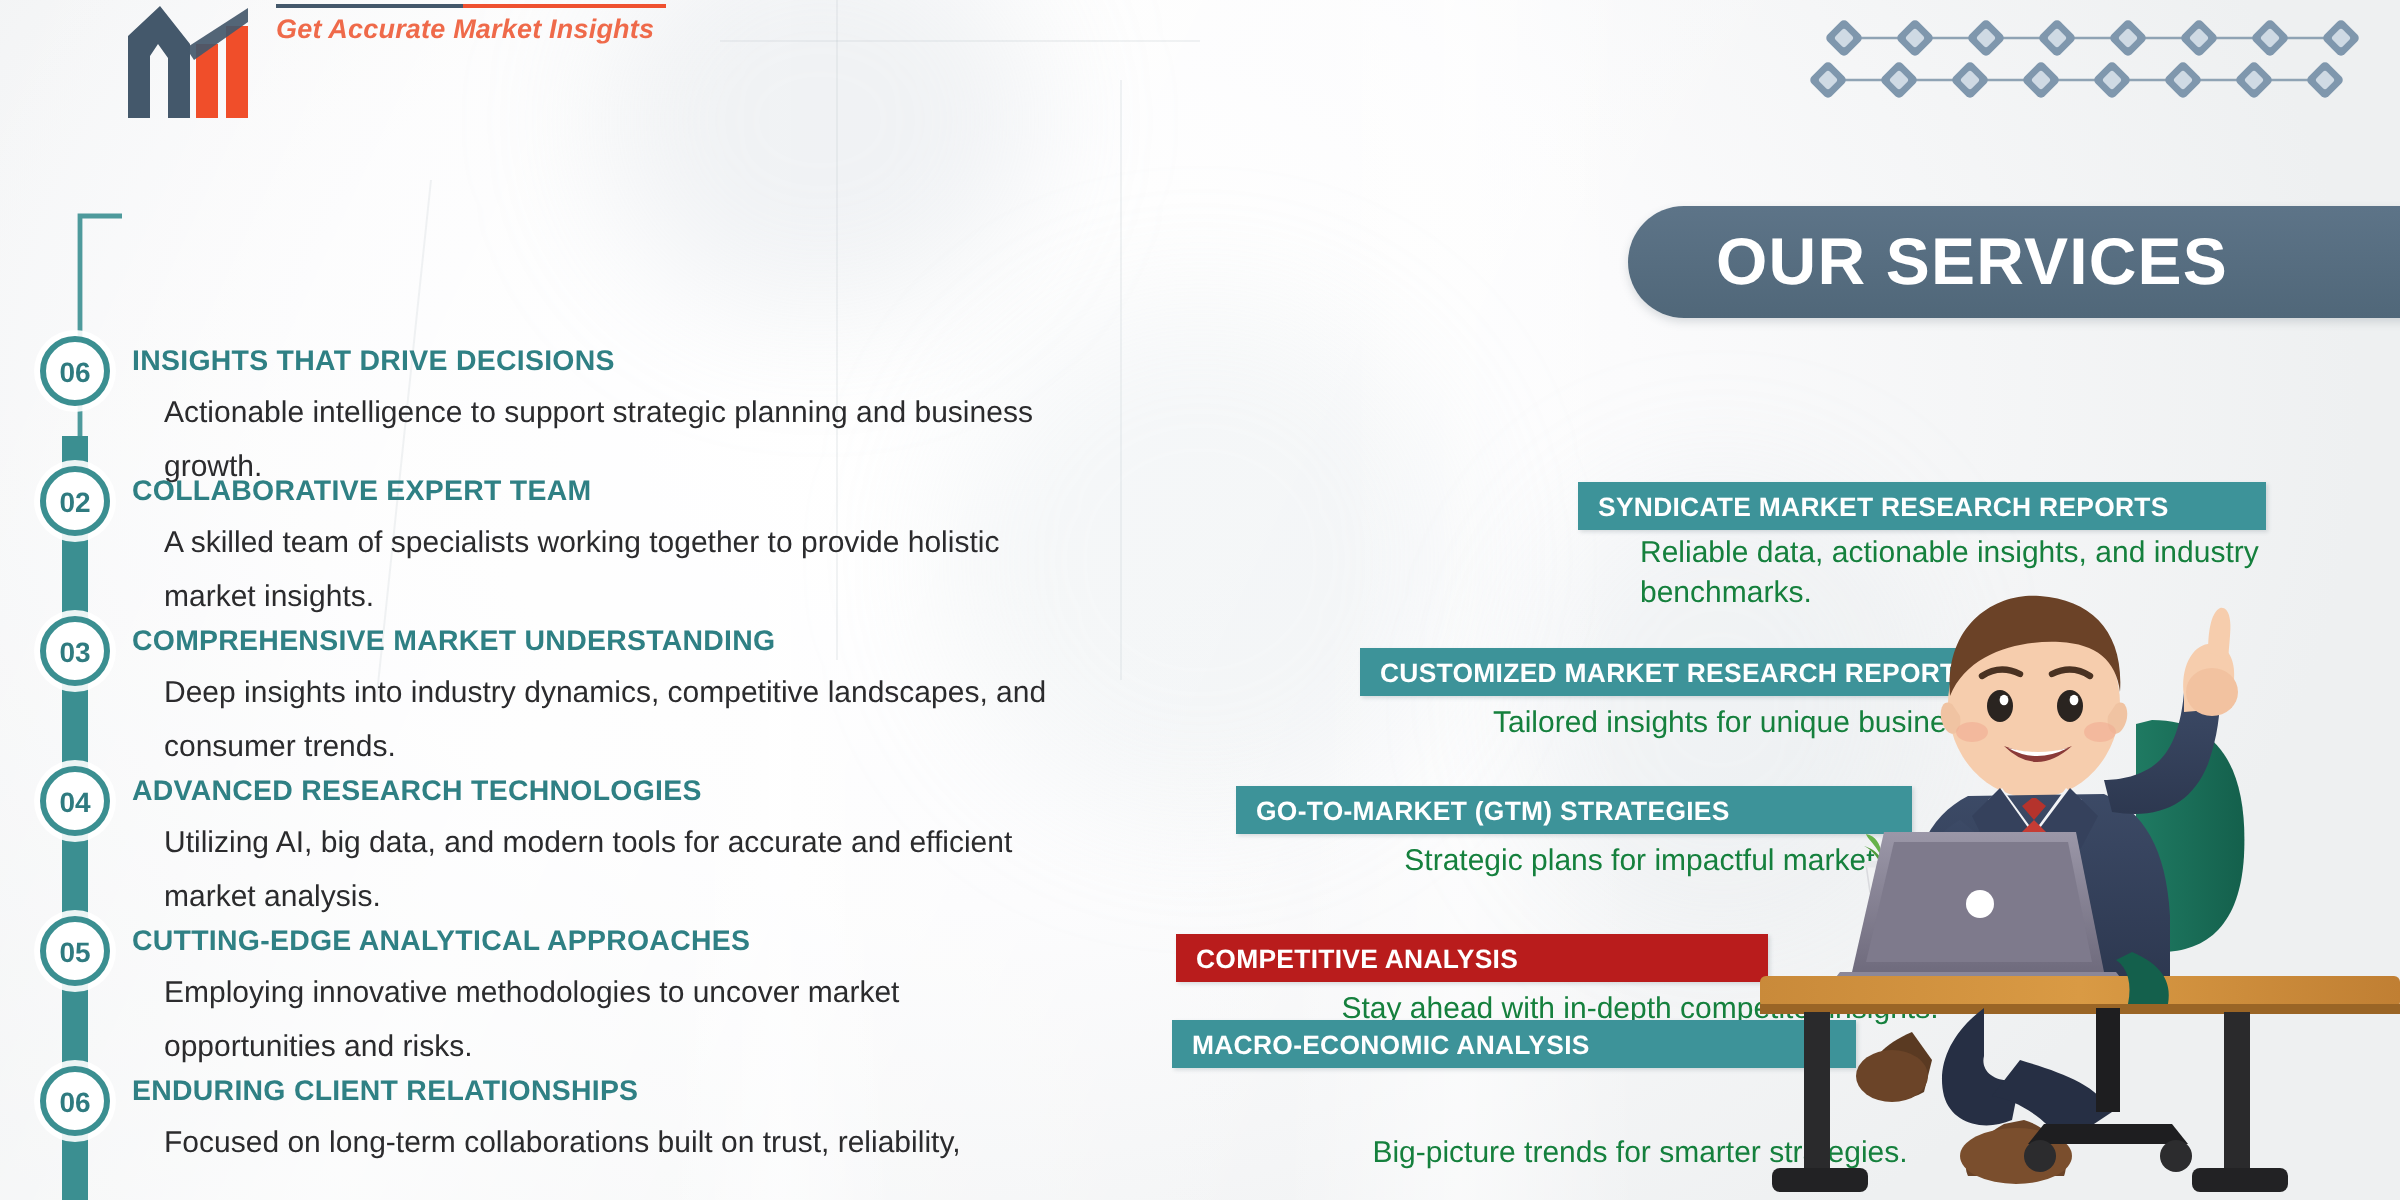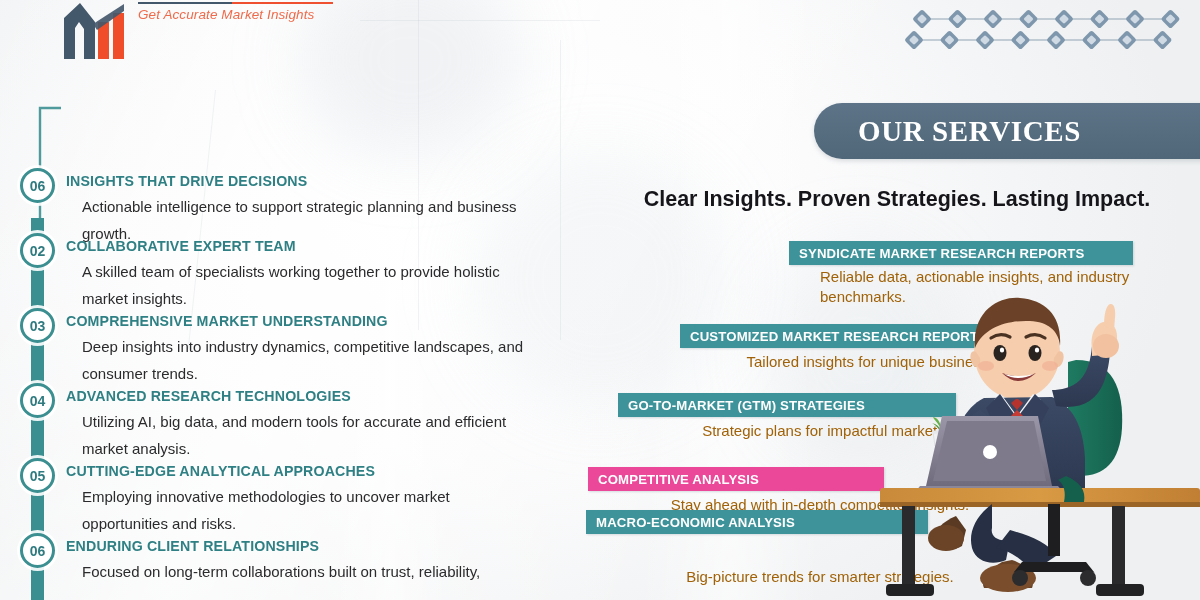--- a/index.html
+++ b/index.html
@@ -71,21 +71,21 @@
   }
   .logo-rule {
     margin-top: 2px;
     width: 195px; height: 2px;
     background: linear-gradient(90deg, #44586b 0%, #44586b 48%, #ef5130 48%, #ef5130 100%);
   }
   .logo-tagline {
     margin-top: 3px;
     font-size: 13.5px;
     font-style: italic;
-    font-weight: normal;
+    font-weight: bold;
     color: #ef6a4a;
     letter-spacing: 0.1px;
     white-space: nowrap;
   }
 
   
   #diamond-motif {
     position: absolute;
     right: 18px; top: 6px;
     width: 280px; height: 46px;
@@ -173,25 +173,24 @@
     background: linear-gradient(180deg, #5d7488 0%, #506779 100%);
     border-radius: 28px 0 0 28px;
     display: flex;
     align-items: center;
     justify-content: flex-start;
     padding-left: 44px;
     box-shadow: 0 2px 5px rgba(60,75,90,0.18);
   }
   #services-pill-label {
     color: #ffffff;
-    font-size: 29px;
+    font-size: 33px;
     font-weight: bold;
     letter-spacing: 0.6px;
     white-space: nowrap;
-    font-family: Liberation Serif, serif;
   }
   #services-tagline {
     position: absolute;
     left: 617px; top: 187px;
     width: 560px;
     text-align: center;
     font-size: 21.5px;
     font-weight: bold;
     color: #15151a;
     white-space: nowrap;
@@ -210,21 +209,21 @@
   .service-bar-label {
     color: #ffffff;
     font-size: 13.2px;
     font-weight: bold;
     letter-spacing: 0.15px;
     white-space: nowrap;
   }
   .service-desc {
     position: absolute;
     font-size: 15px;
-    color: #a16207;
+    color: #15803d;
     line-height: 19.5px;
   }
 
   
   #illustration {
     position: absolute;
     left: 880px; top: 290px;
     width: 320px; height: 310px;
     pointer-events: none;
   }
@@ -346,21 +345,20 @@
           <div class="value-title">ENDURING CLIENT RELATIONSHIPS</div>
           <div class="value-desc">Focused on long-term collaborations built on trust, reliability,</div>
         </div>
       </div>
   </div>
 
   <div id="services-pill">
     <span id="services-pill-label">OUR SERVICES</span>
   </div>
 
-  <div id="services-tagline">Clear Insights. Proven Strategies. Lasting Impact.</div>
 
   <div id="services-list">
       <div class="service-item">
         <div class="service-bar" style="left: 789px; top: 241px; width: 344px; background: rgb(61, 147, 153);">
           <span class="service-bar-label">SYNDICATE MARKET RESEARCH REPORTS</span>
         </div>
         <div class="service-desc" style="left: 820px; top: 267px; width: 340px; text-align: left;">Reliable data, actionable insights, and industry benchmarks.</div>
       </div>
       <div class="service-item">
         <div class="service-bar" style="left: 680px; top: 324px; width: 351px; background: rgb(61, 147, 153);">
@@ -368,21 +366,21 @@
         </div>
         <div class="service-desc" style="left: 612px; top: 352px; width: 560px; text-align: center;">Tailored insights for unique business needs.</div>
       </div>
       <div class="service-item">
         <div class="service-bar" style="left: 618px; top: 393px; width: 338px; background: rgb(61, 147, 153);">
           <span class="service-bar-label">GO-TO-MARKET (GTM) STRATEGIES</span>
         </div>
         <div class="service-desc" style="left: 560px; top: 421px; width: 560px; text-align: center;">Strategic plans for impactful market entry.</div>
       </div>
       <div class="service-item">
-        <div class="service-bar" style="left: 588px; top: 467px; width: 296px; background: #ec4899;">
+        <div class="service-bar" style="left: 588px; top: 467px; width: 296px; background: #b91c1c;">
           <span class="service-bar-label">COMPETITIVE ANALYSIS</span>
         </div>
         <div class="service-desc" style="left: 540px; top: 495px; width: 560px; text-align: center;">Stay ahead with in-depth competitor insights.</div>
       </div>
       <div class="service-item">
         <div class="service-bar" style="left: 586px; top: 510px; width: 342px; background: rgb(61, 147, 153);">
           <span class="service-bar-label">MACRO-ECONOMIC ANALYSIS</span>
         </div>
         <div class="service-desc" style="left: 540px; top: 567px; width: 560px; text-align: center;">Big-picture trends for smarter strategies.</div>
       </div>

